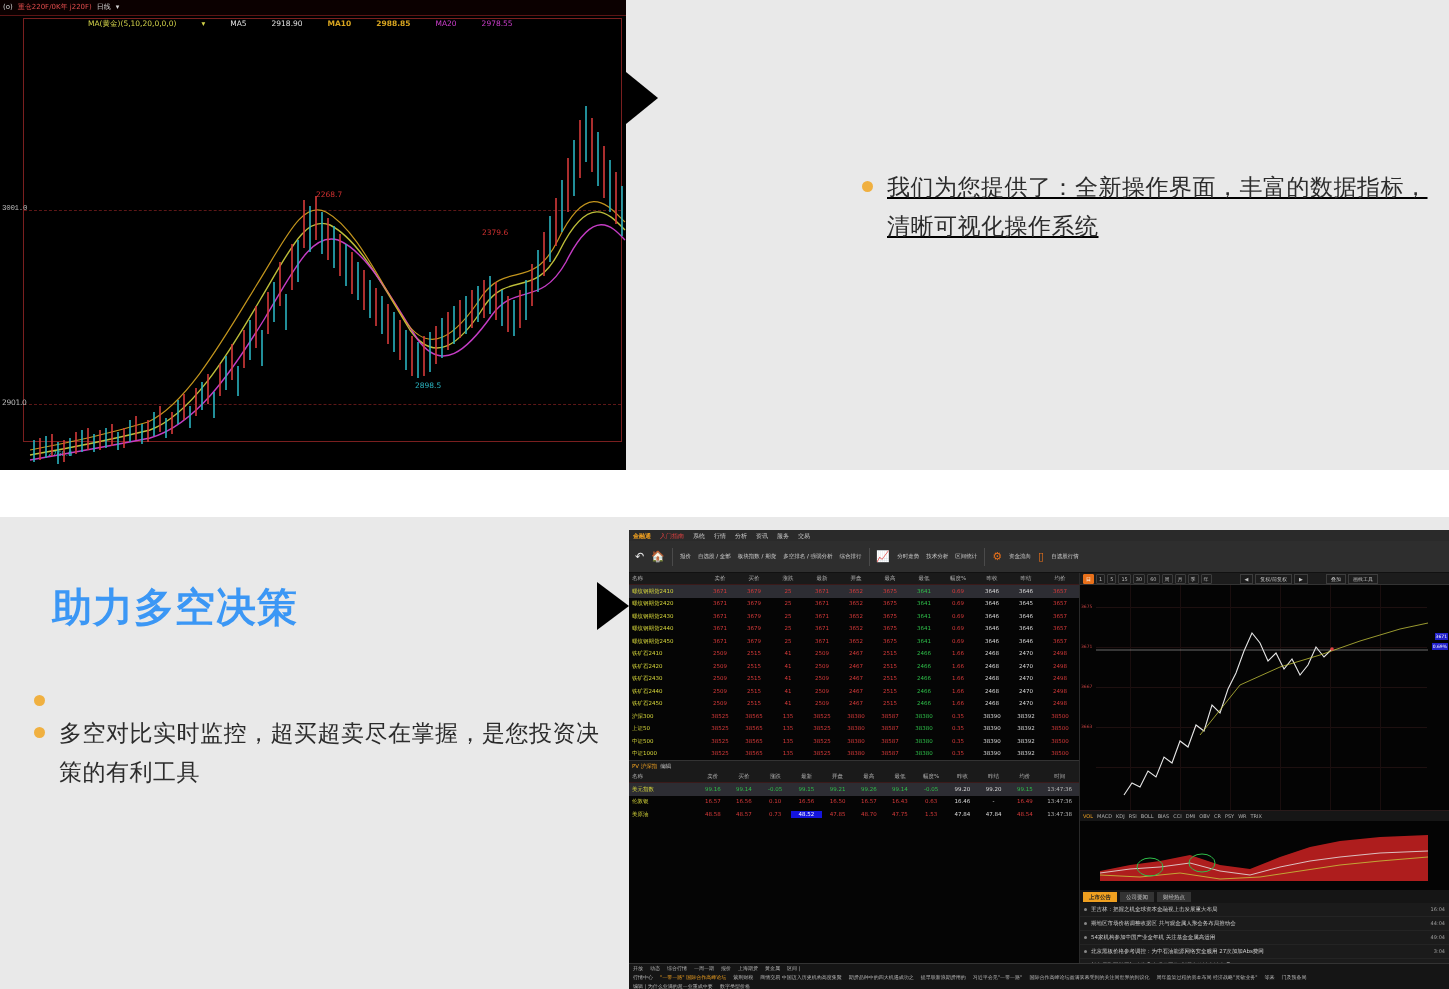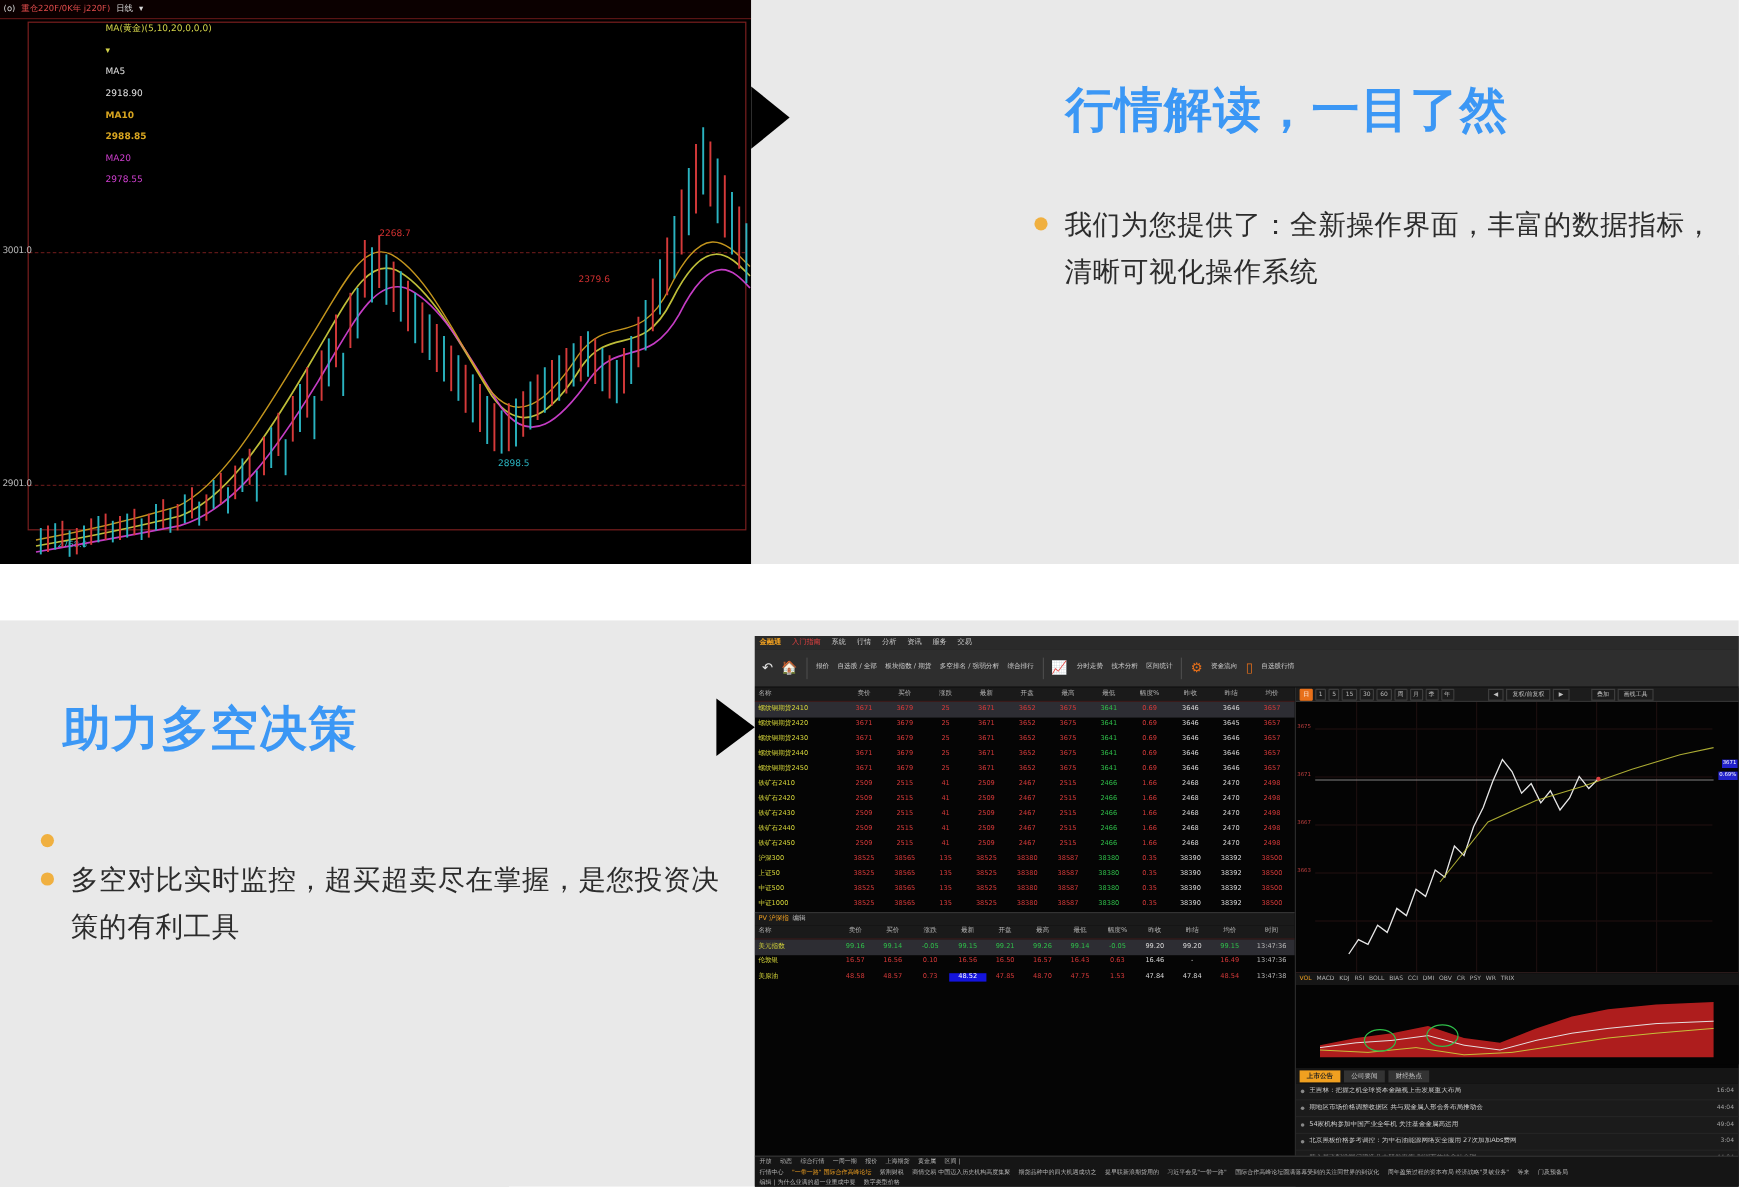--- a/index.html
+++ b/index.html
@@ -28,21 +28,21 @@
     position: absolute; left: 0; top: 0; width: 100%; height: 16px;
     background: #0b0000; border-bottom: 1px solid #5a1414;
     display: flex; align-items: center; gap: 5px; padding-left: 3px;
     white-space: nowrap; overflow: hidden;
   }
   .tb-txt { font-size: 7px; line-height: 9px; font-family: "DejaVu Sans", sans-serif; }
   .tb-w { color: #d8d8d8; }
   .tb-r { color: #e04b4b; }
   .ma-line {
     position: absolute; left: 88px; top: 19px;
-    display: flex; gap: 9px; white-space: nowrap; z-index: 4; flex-direction: column;
+    display: flex; gap: 25px; white-space: nowrap; z-index: 4;
   }
   .ma-txt { font-size: 7.5px; line-height: 9px; font-family: "DejaVu Sans", sans-serif; }
   .ma-yellow { color: #d4d44a; }
   .ma-white  { color: #e2e2e2; }
   .ma-gold   { color: #d8a520; font-weight: bold; }
   .ma-mag    { color: #cf3fcf; }
 
   .yaxis-lab {
     position: absolute; left: 2px; font-size: 7.5px; color: #b9b9b9;
     font-family: "DejaVu Sans", sans-serif; letter-spacing: -0.3px;
@@ -70,21 +70,21 @@
     width: 0; height: 0;
     border-top: 26px solid transparent;
     border-bottom: 26px solid transparent;
     border-left: 32px solid #000000;
   }
   .headline {
     position: absolute; left: 888px; top: 68px;
     font-size: 40px; font-weight: bold; color: #3b97f5;
     letter-spacing: 1px; line-height: 48px; white-space: nowrap;
   }
-  .bullets { position: absolute; left: 862px; top: 168px; width: 580px; }
+  .bullets { position: absolute; left: 862px; top: 168px; width: 580px; text-decoration: underline; }
   .bullet-row { display: flex; align-items: flex-start; margin-bottom: 8px; }
   .bdot {
     width: 11px; height: 11px; border-radius: 50%;
     background: #f0b040; flex: none; margin-top: 13px; margin-right: 14px;
   }
   .btext {
     font-size: 23px; color: #2c2c2c; line-height: 39px; letter-spacing: 0.5px;
   }
 
   
@@ -257,21 +257,21 @@
         <span class="ma-txt ma-gold">2988.85</span>
         <span class="ma-txt ma-mag">MA20</span>
         <span class="ma-txt ma-mag">2978.55</span>
       </div>
 
       <div class="chart-frame">
         <div class="hgrid" style="top:191px; left:0; right:0;"></div>
         <div class="hgrid" style="top:385px; left:0; right:0;"></div>
       </div>
 
-      <span class="yaxis-lab" style="top:204px;">3001.0</span>
+      <span class="yaxis-lab" style="top:204px;font-family:Liberation Mono, monospace;">3001.0</span>
       <span class="yaxis-lab" style="top:398px;">2901.0</span>
 
       <span class="pk-lab" style="left:316px; top:190px;">2268.7</span>
       <span class="pk-lab" style="left:482px; top:228px;">2379.6</span>
       <span class="pk-lab cyan" style="left:415px; top:381px;">2898.5</span>
 
       <span class="bl-lab" style="left:48px; top:450px; color:#2ab3c0;">2768.6</span>
 
       <svg width="626" height="470" style="position:absolute;left:0;top:0;">
         <g>
@@ -408,21 +408,20 @@
               <line x1="796" y1="206" x2="796" y2="268"></line>
             <line x1="808" y1="190" x2="808" y2="248"></line>
           </g>
         </g>
       </svg>
     </div>
 
     <div class="top-right"></div>
     <div class="pointer-left"></div>
 
-    <div class="headline">行情解读，一目了然</div>
 
     <div class="bullets">
       <div class="bullet-row">
         <span class="bdot"></span>
         <span class="btext">我们为您提供了：全新操作界面，丰富的数据指标，清晰可视化操作系统</span>
       </div>
     </div>
   </div>
 
 

